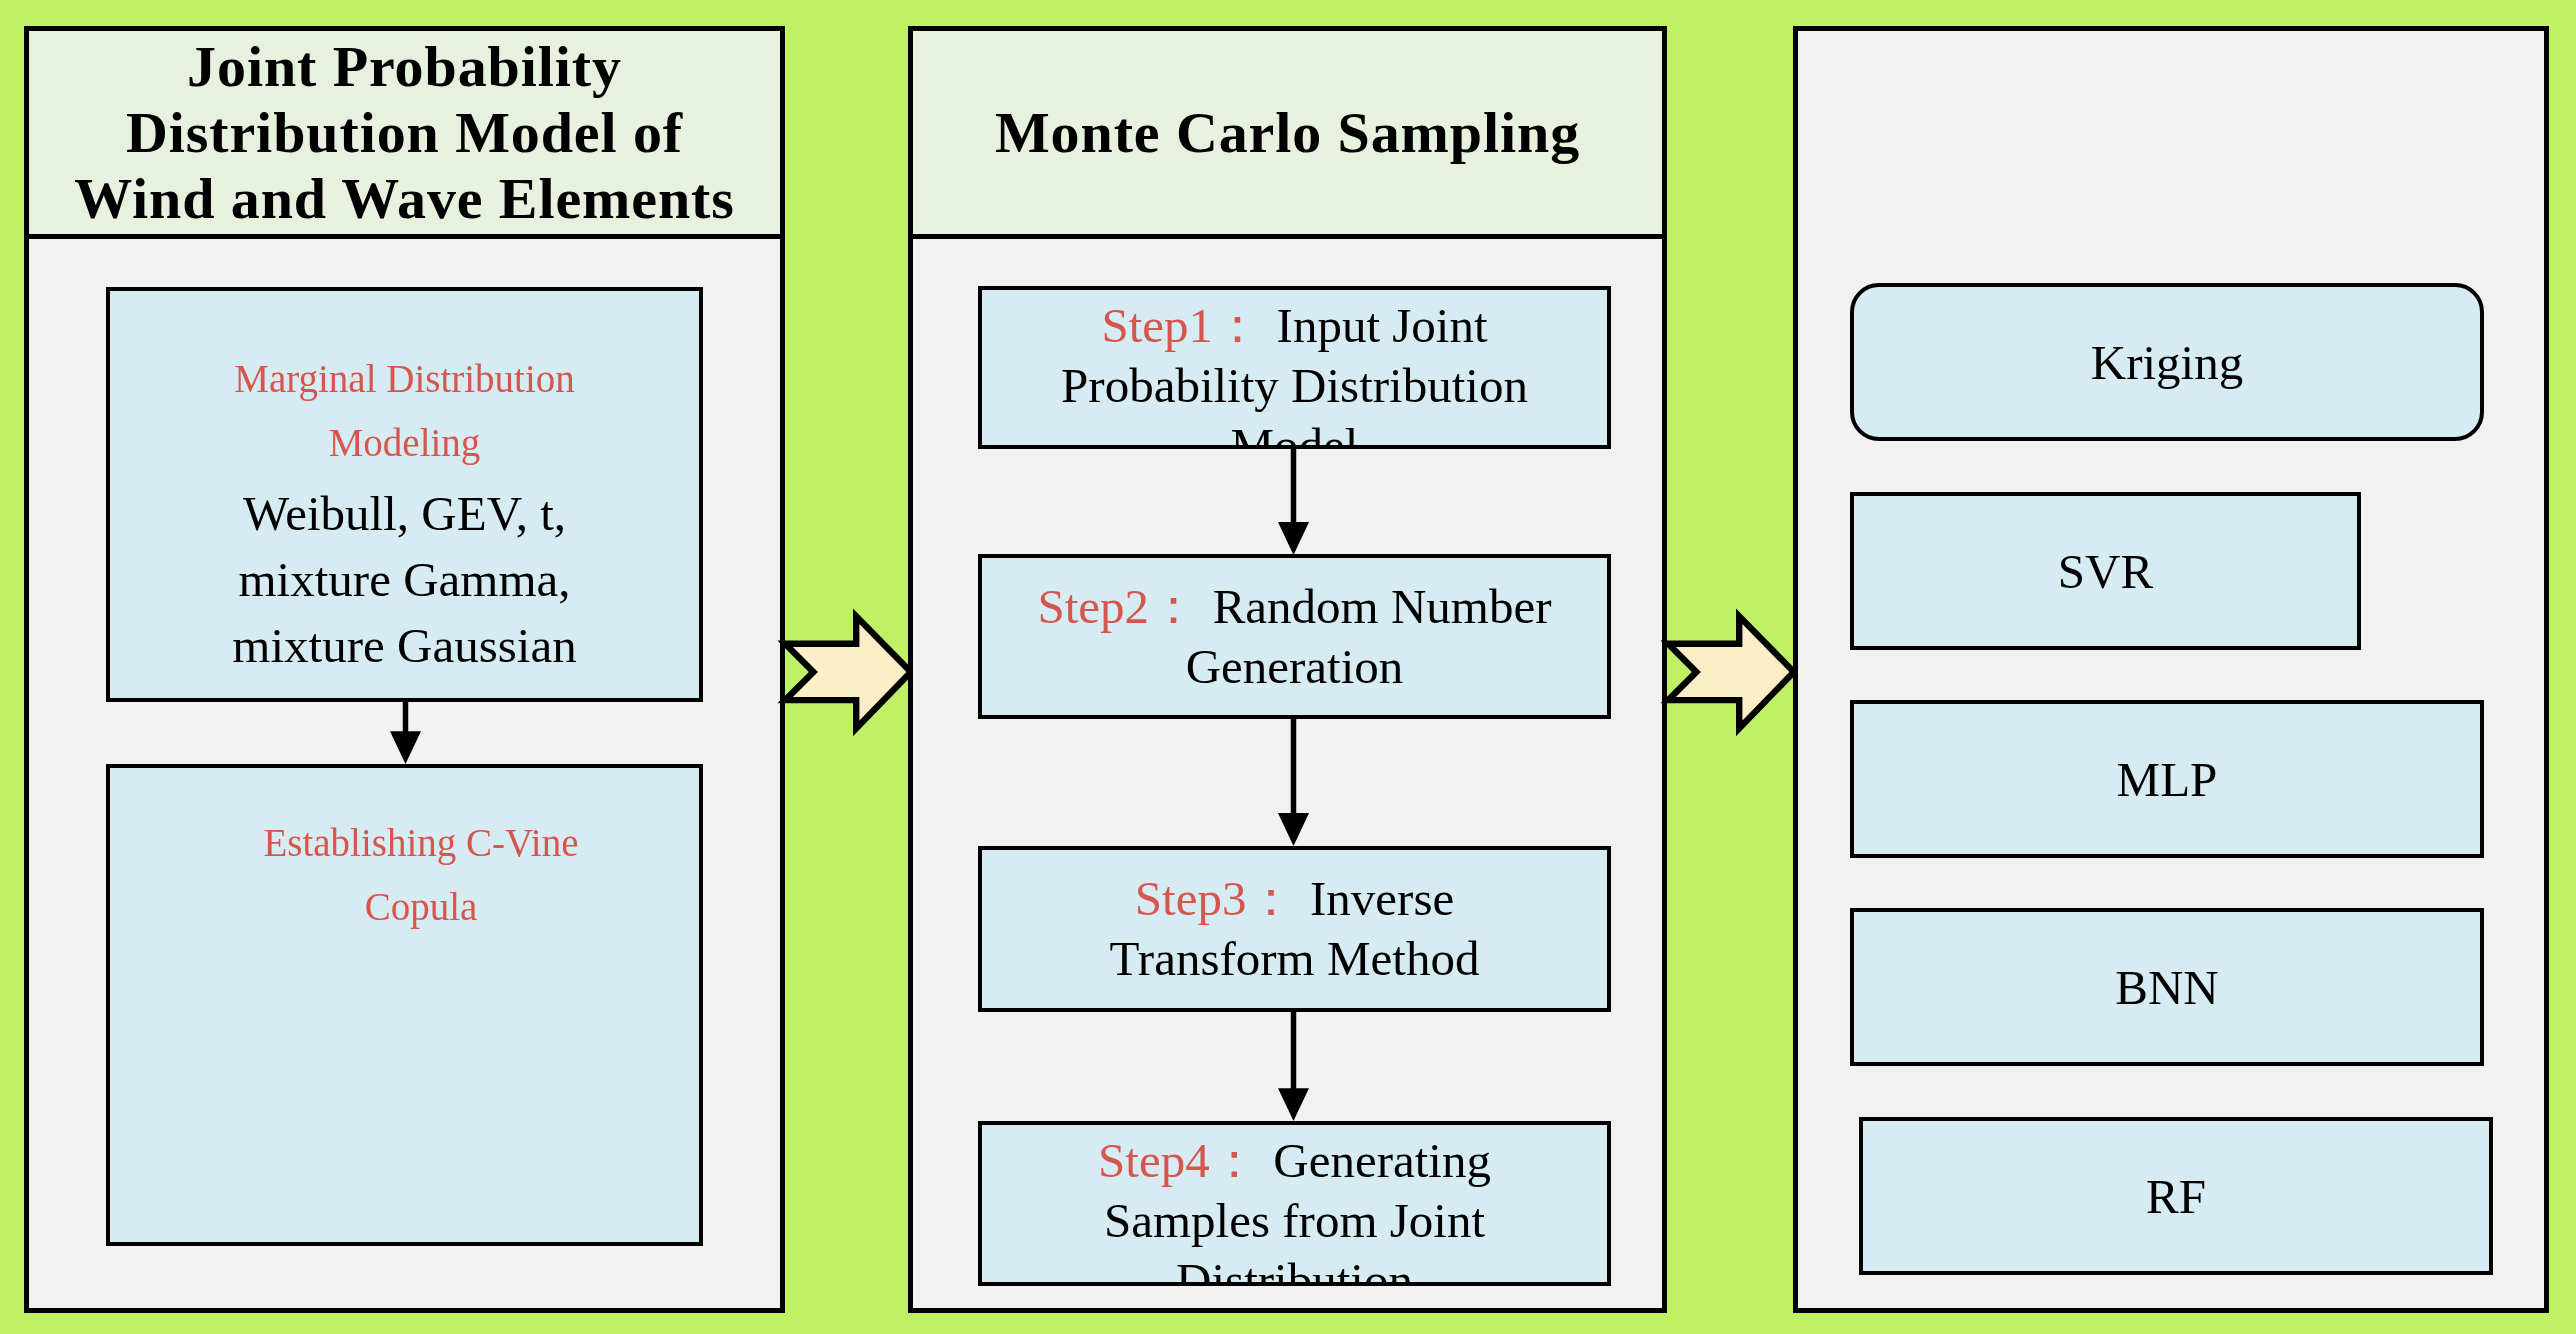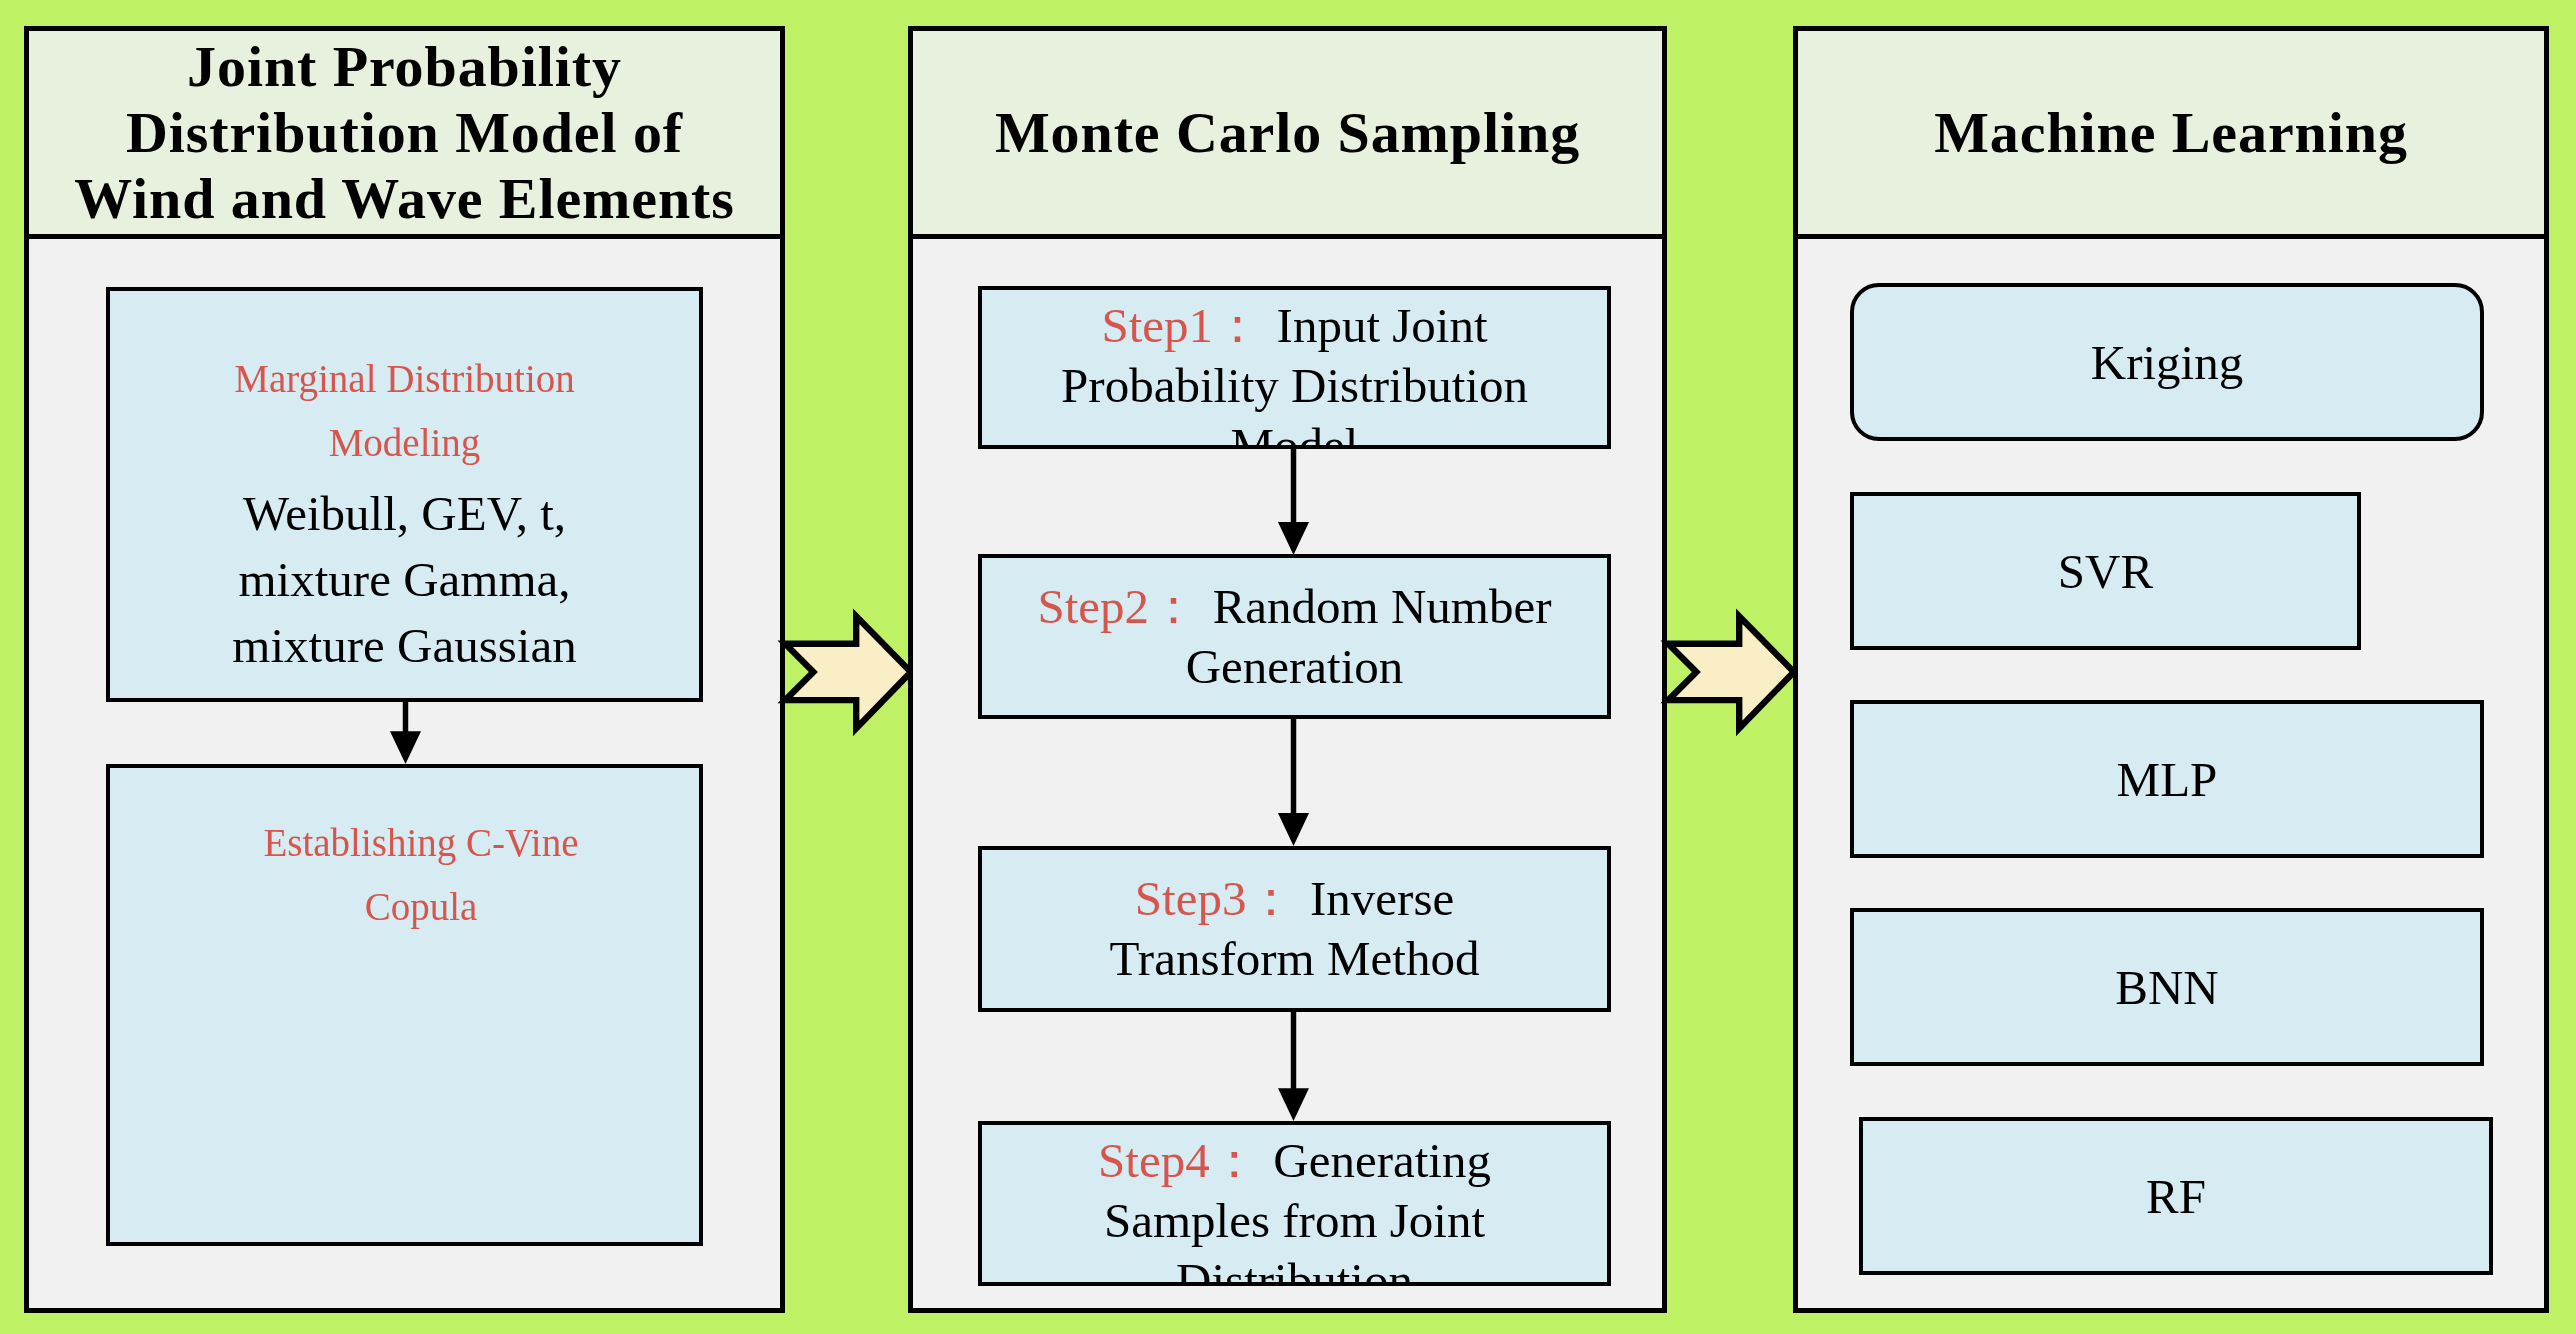--- a/index.html
+++ b/index.html
@@ -140,23 +140,20 @@
 Samples from Joint
 Distribution</span></div>
     </div>
   </section>
 
   <svg class="abs" style="left:1668px;top:610px;" width="126" height="133" viewBox="0 0 138 146">
     <polygon points="0,37 78,37 78,7 138,68 78,130 78,99 0,99 31,68" fill="#FAEEC6" stroke="#000" stroke-width="7"></polygon>
   </svg>
 
   <section class="panel" style="left:1793px;width:756px;">
-    <header class="panel-header">
-      <div class="panel-title">Machine Learning</div>
-    </header>
 
     <div class="box v-center" style="left:52px;top:252px;width:634px;height:158px;border-radius:29px;">
       <div class="ml-label">Kriging</div>
     </div>
 
     <div class="box v-center" style="left:52px;top:461px;width:511px;height:158px;">
       <div class="ml-label">SVR</div>
     </div>
 
     <div class="box v-center" style="left:52px;top:669px;width:634px;height:158px;">

